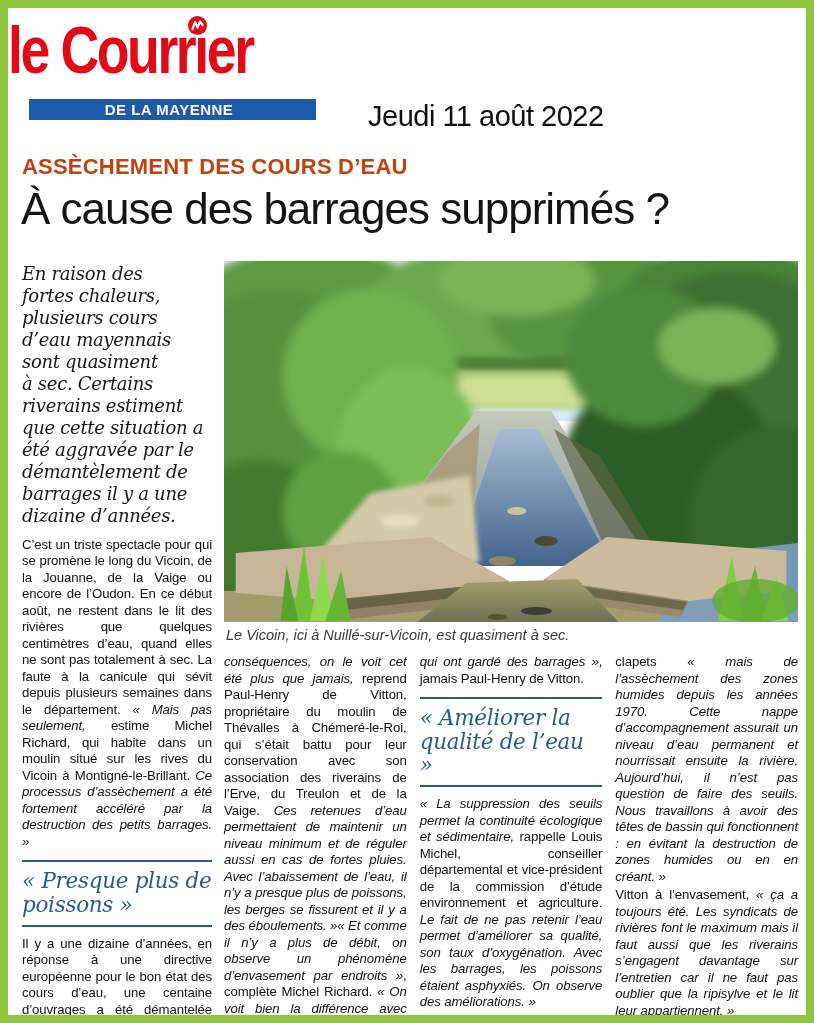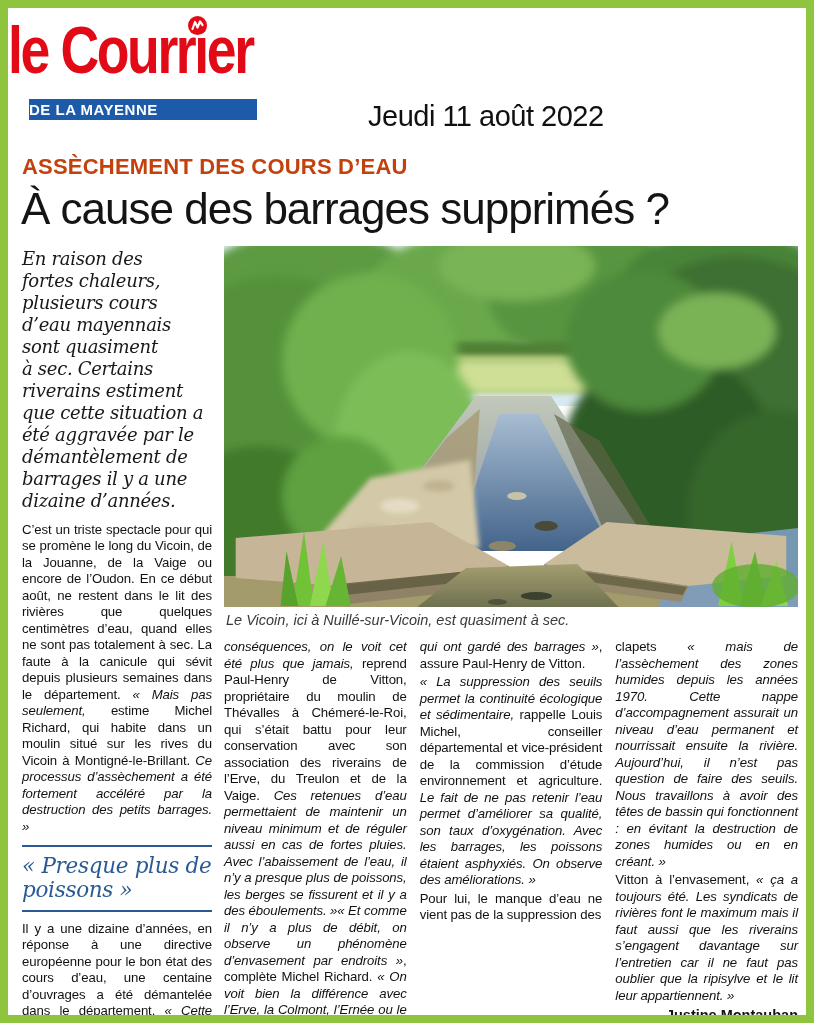--- a/index.html
+++ b/index.html
@@ -15,36 +15,36 @@
   
   .masthead{position:relative;height:132px;}
   .logo{position:absolute;left:0;top:8px;width:320px;height:110px;}
   .logo-title{
     display:block;width:max-content;
     color:#e30a17;font-weight:bold;font-size:67px;line-height:1;
     letter-spacing:-3px;transform:scaleX(.80);transform-origin:0 0;
   }
   .logo-idot{position:absolute;left:180px;top:0px;width:19px;height:19px;}
   .logo-bar{
-    position:absolute;left:21px;top:83px;width:228px;height:21px;
+    position:absolute;left:21px;top:83px;width:287px;height:21px;
     background:#1d5aa8;color:#fff;font-weight:bold;font-size:15px;
-    line-height:21px;text-align:left;padding-right:7px;box-sizing:border-box;
+    line-height:21px;text-align:center;padding-right:7px;box-sizing:border-box;
     letter-spacing:.5px;
   }
   .issue-date{
     position:absolute;left:360px;top:92px;
     font-size:29px;color:#101010;letter-spacing:-.5px;
   }
   
   .kicker{
     margin:14px 0 0 14px;
     color:#c2410c;font-weight:bold;font-size:22px;letter-spacing:.2px;
   }
   .headline{
-    margin:5px 0 0 13px;
+    margin:5px 0 15px 13px;
     font-size:44px;font-weight:400;color:#141414;letter-spacing:-1px;line-height:1.1;
   }
   
   .main{display:flex;gap:12px;padding:13px 8px 0 14px;}
   .col-first{width:190px;flex:none;}
   .right-zone{flex:1;min-width:0;}
   .photo-wrap{width:100%;height:361px;}
   .photo-wrap svg{display:block;width:100%;height:100%;}
   .caption{
     margin:5px 0 0 2px;font-style:italic;font-size:14.5px;color:#3a3a3a;
@@ -229,21 +229,22 @@
         </svg>
       </div>
 
       <div class="caption">Le Vicoin, ici à Nuillé-sur-Vicoin, est quasiment à sec.</div>
 
       <div class="cols">
         <div class="col">
           <p class="body"><i>conséquences, on le voit cet été plus que jamais, </i><span>reprend Paul-Henry de Vitton, propriétaire du moulin de Thévalles à Chémeré-le-Roi, qui s’était battu pour leur conservation avec son association des riverains de l’Erve, du Treulon et de la Vaige. </span><i>Ces retenues d’eau permettaient de maintenir un niveau minimum et de réguler aussi en cas de fortes pluies. Avec l’abaissement de l’eau, il n’y a presque plus de poissons, les berges se fissurent et il y a des éboulements. »« Et comme il n’y a plus de débit, on observe un phénomène d’envasement par endroits »</i><span>, complète Michel Richard. </span><i>« On voit bien la différence avec l’Erve, la Colmont, l’Ernée ou le Treulon</i></p>
         </div>
         <div class="col">
-          <p class="body"><i>qui ont gardé des barrages »</i><span>, assure Paul-Henry de Vitton.</span></p>
+          <p class="body"><i>qui ont gardé des barrages »</i><span>, jamais Paul-Henry de Vitton.</span></p>
+          <div class="subhead">« Améliorer la qualité de l’eau »</div>
           <p class="body"><i>« La suppression des seuils permet la continuité écologique et sédimentaire, </i><span>rappelle Louis Michel, conseiller départemental et vice-président de la commission d’étude environnement et agriculture. </span><i>Le fait de ne pas retenir l’eau permet d’améliorer sa qualité, son taux d’oxygénation. Avec les barrages, les poissons étaient asphyxiés. On observe des améliorations. »</i></p>
           <p class="body"><span>Pour lui, le manque d’eau ne vient pas de la suppression des</span></p>
         </div>
         <div class="col">
           <p class="body"><span>clapets </span><i>« mais de l’assèchement des zones humides depuis les années 1970. Cette nappe d’accompagnement assurait un niveau d’eau permanent et nourrissait ensuite la rivière. Aujourd’hui, il n’est pas question de faire des seuils. Nous travaillons à avoir des têtes de bassin qui fonctionnent : en évitant la destruction de zones humides ou en en créant. »</i></p>
           <p class="body"><span>Vitton à l’envasement, </span><i>« ça a toujours été. Les syndicats de rivières font le maximum mais il faut aussi que les riverains s’engagent davantage sur l’entretien car il ne faut pas oublier que la ripisylve et le lit leur appartiennent. »</i></p>
           <div class="byline">Justine Montauban</div>
         </div>
       </div>
     </div>

